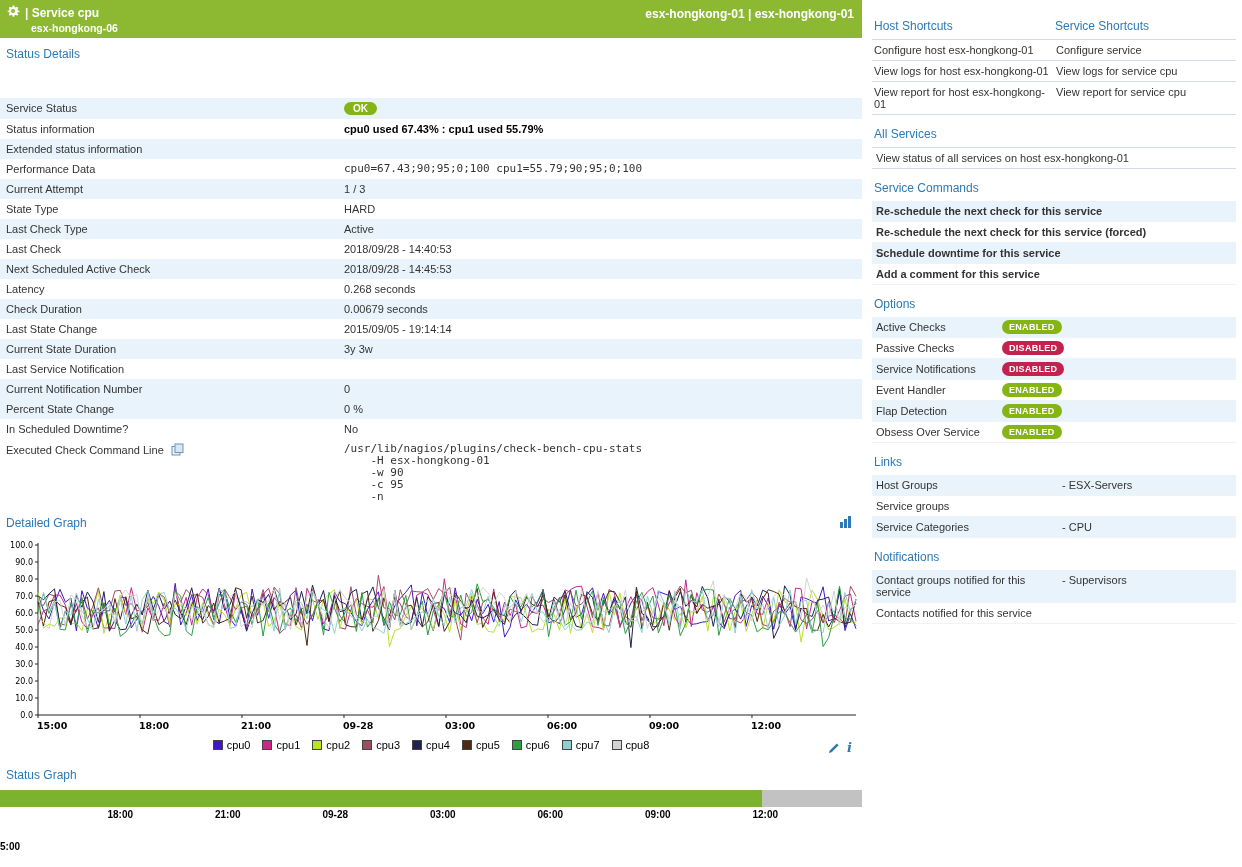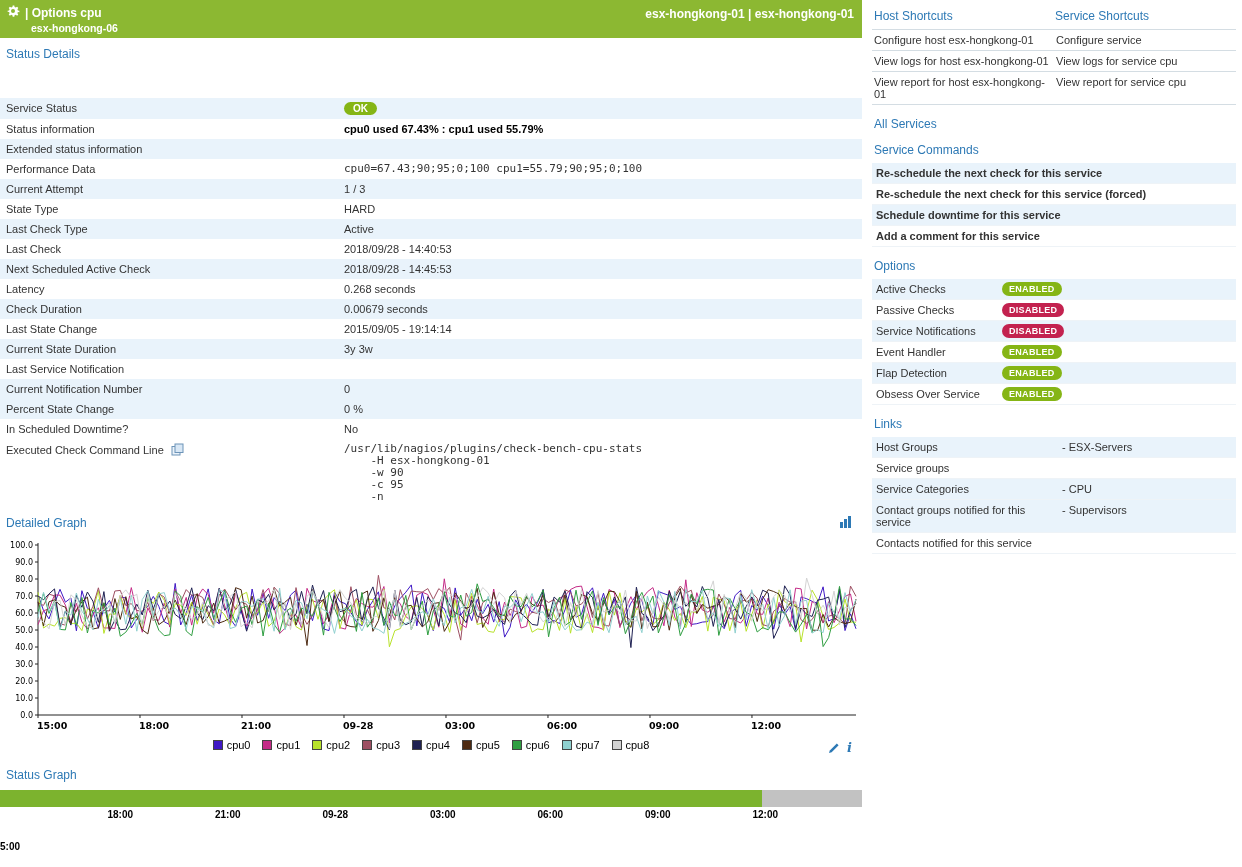--- a/index.html
+++ b/index.html
@@ -48,21 +48,21 @@
   .pencil { cursor:pointer; line-height:0; }
 
   
   .sg-bar { height:17px; width:862px; background:var(--sg-rest,#c2c2c2); position:relative; margin-top:3px; }
   .sg-ok { height:100%; background:var(--sg-ok,#7cb32e); }
   .sg-labels { position:relative; height:15px; font-size:10px; font-weight:bold; color:#000; }
   .sg-label { position:absolute; top:2px; }
 
   
   .rp-heading { display:block; color:var(--blue,#2d79b5); font-size:12px; margin:12px 0 6px 2px; }
-  .sc-heads { display:flex; margin:9px 0 6px 2px; }
+  .sc-heads { display:flex; margin:19px 0 6px 2px; }
   .sc-heads span { flex:0 0 50%; color:var(--blue,#2d79b5); font-size:12px; }
   .sc-table { border-top:1px solid #d4dde3; }
   .sc-row { display:flex; border-bottom:1px solid #d4dde3; }
   .sc-cell { flex:0 0 50%; padding:4px 2px; cursor:pointer; color:#333; }
   .rp-row { padding:4px 4px; border-bottom:1px solid #eef3f7; }
   .rp-row.alt { background:var(--row-alt,#e9f3fb); }
   .rp-row.bordered { border-top:1px solid #d4dde3; border-bottom:1px solid #d4dde3; }
   .cmd { font-weight:bold; cursor:pointer; }
   .opt-row { display:flex; align-items:center; padding:3px 4px; height:21px; cursor:pointer; }
   .opt-label { flex:0 0 126px; }
@@ -77,21 +77,21 @@
 
   <div class="left-col">
 
     <div class="topbar">
       <span class="gear">
         <svg width="16" height="16" viewBox="0 0 16 16">
           <path fill="#fff" d="M14.4 9.3l-1.5-.3a5 5 0 0 1-.5 1.2l.9 1.3-1.2 1.2-1.3-.9a5 5 0 0 1-1.2.5l-.3 1.5H7.7l-.3-1.5a5 5 0 0 1-1.2-.5l-1.3.9-1.2-1.2.9-1.3a5 5 0 0 1-.5-1.2l-1.5-.3V7.7l1.5-.3a5 5 0 0 1 .5-1.2l-.9-1.3 1.2-1.2 1.3.9a5 5 0 0 1 1.2-.5l.3-1.5h1.6l.3 1.5a5 5 0 0 1 1.2.5l1.3-.9 1.2 1.2-.9 1.3a5 5 0 0 1 .5 1.2l1.5.3z"></path>
           <circle cx="8" cy="8" r="2" fill="#8cb832"></circle>
         </svg>
       </span>
-      <span class="tb-title">| Options cpu</span>
+      <span class="tb-title">| Service cpu</span>
       <span class="tb-sub">esx-hongkong-06</span>
       <span class="tb-right">esx-hongkong-01 | esx-hongkong-01</span>
     </div>
 
     <span class="sec-heading">Status Details</span>
 
     <table class="status">
       <tbody id="status-rows">
           <tr class="alt">
             <td class="lbl">Service Status</td>
@@ -311,20 +311,23 @@
           <span class="sc-cell">View logs for host esx-hongkong-01</span>
           <span class="sc-cell">View logs for service cpu</span>
         </div>
         <div class="sc-row">
           <span class="sc-cell">View report for host esx-hongkong-01</span>
           <span class="sc-cell">View report for service cpu</span>
         </div>
       </div>
 
     <span class="rp-heading">All Services</span>
+    <div id="all-services-rows">
+        <div class="rp-row bordered" style="cursor: pointer;">View status of all services on host esx-hongkong-01</div>
+      </div>
 
     <span class="rp-heading">Service Commands</span>
     <div id="service-command-rows">
         <div class="rp-row cmd alt">Re-schedule the next check for this service</div>
         <div class="rp-row cmd">Re-schedule the next check for this service (forced)</div>
         <div class="rp-row cmd alt">Schedule downtime for this service</div>
         <div class="rp-row cmd">Add a comment for this service</div>
       </div>
 
     <span class="rp-heading">Options</span>
@@ -364,20 +367,21 @@
         <div class="kv-row rp-row">
           <span class="kv-label">Service groups</span>
           <span class="kv-value"></span>
         </div>
         <div class="kv-row rp-row alt">
           <span class="kv-label">Service Categories</span>
           <span class="kv-value">- CPU</span>
         </div>
       </div>
 
+    <span class="rp-heading">Notifications</span>
     <div id="notifications-rows">
         <div class="kv-row rp-row alt">
           <span class="kv-label">Contact groups notified for this service</span>
           <span class="kv-value">- Supervisors</span>
         </div>
         <div class="kv-row rp-row">
           <span class="kv-label">Contacts notified for this service</span>
           <span class="kv-value"></span>
         </div>
       </div>

